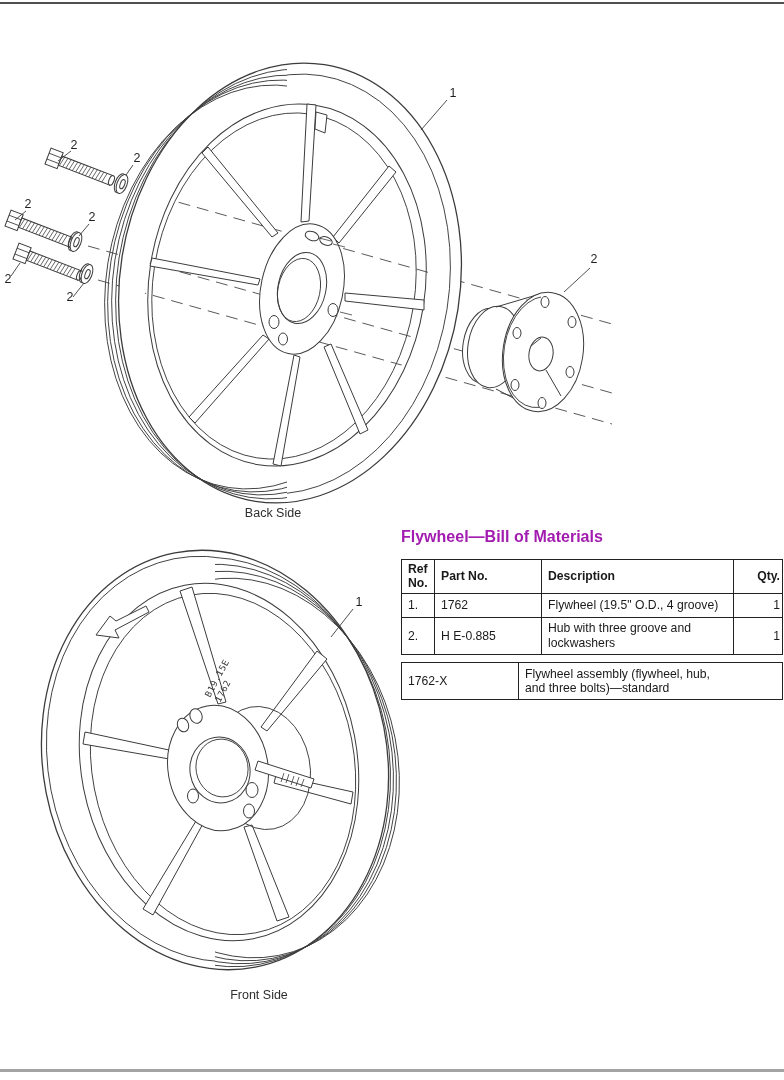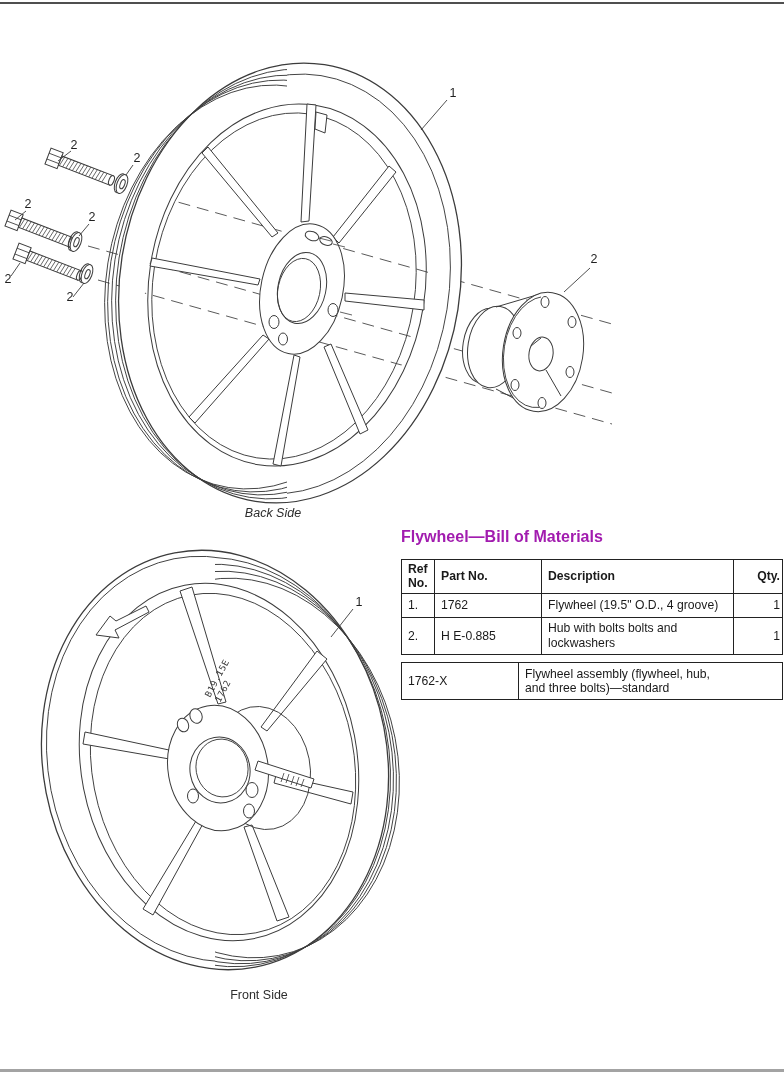--- a/index.html
+++ b/index.html
@@ -4,21 +4,21 @@
 <style>
   html,body{margin:0;padding:0;background:#fff;}
   .page{position:relative;width:784px;height:1080px;background:#fff;overflow:hidden;
         font-family:"Liberation Sans",sans-serif;color:#1a1a1a;}
   .rule-top{position:absolute;left:0;top:2px;width:784px;height:2px;background:#4f4f4f;}
   .rule-bottom{position:absolute;left:0;top:1069px;width:784px;height:3px;background:#a3a3a3;}
   .title{position:absolute;left:8px;top:9px;width:770px;font-size:23px;font-weight:bold;
          letter-spacing:-0.3px;color:#151515;}
   .diagram{position:absolute;left:0;top:0;width:784px;height:1080px;}
   .caption{position:absolute;font-size:12.5px;color:#2e2e2e;}
-  #cap-back{left:198px;top:506px;width:150px;text-align:center;font-style:italic;}
+  #cap-back{left:198px;top:506px;width:150px;text-align:center;}
   #cap-front{left:184px;top:988px;width:150px;text-align:center;}
   .bom-heading{position:absolute;left:401px;top:528px;font-size:16px;font-weight:bold;color:#a21caf;}
   table{position:absolute;left:401px;border-collapse:collapse;table-layout:fixed;
         font-size:12.2px;color:#1a1a1a;}
   #bom-table{top:559px;width:381px;}
   #asm-table{top:662px;width:381px;}
   td{border:1.3px solid #222;padding:2px 4px 2px 6px;vertical-align:middle;line-height:1.18;}
   tr.th td{font-weight:bold;}
   td.qty{text-align:right;padding:2px;}
   td.name{padding-right:55px;}
@@ -249,21 +249,21 @@
     </tr>
     <tr style="height:24px">
       <td>1.</td>
       <td>1762</td>
       <td>Flywheel (19.5" O.D., 4 groove)</td>
       <td class="qty">1</td>
     </tr>
     <tr style="height:37px">
       <td>2.</td>
       <td>H E-0.885</td>
-      <td>Hub with bolts bolts and lockwashers</td>
+      <td>Hub with three groove and lockwashers</td>
       <td class="qty">1</td>
     </tr>
   </tbody>
     </table>
 
   <table id="asm-table">
     <colgroup>
         <col style="width:117px">
         <col style="width:264px">
       </colgroup>

